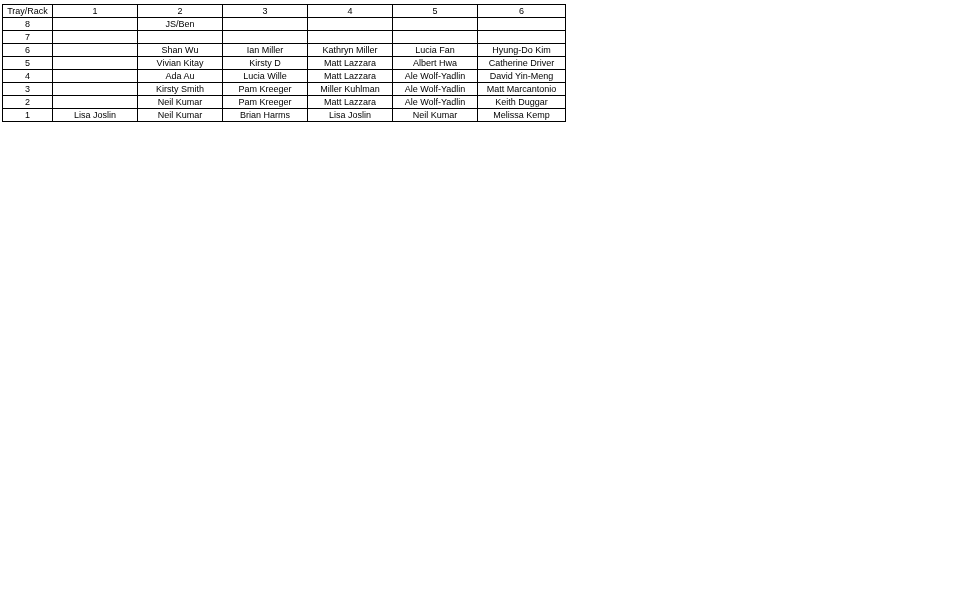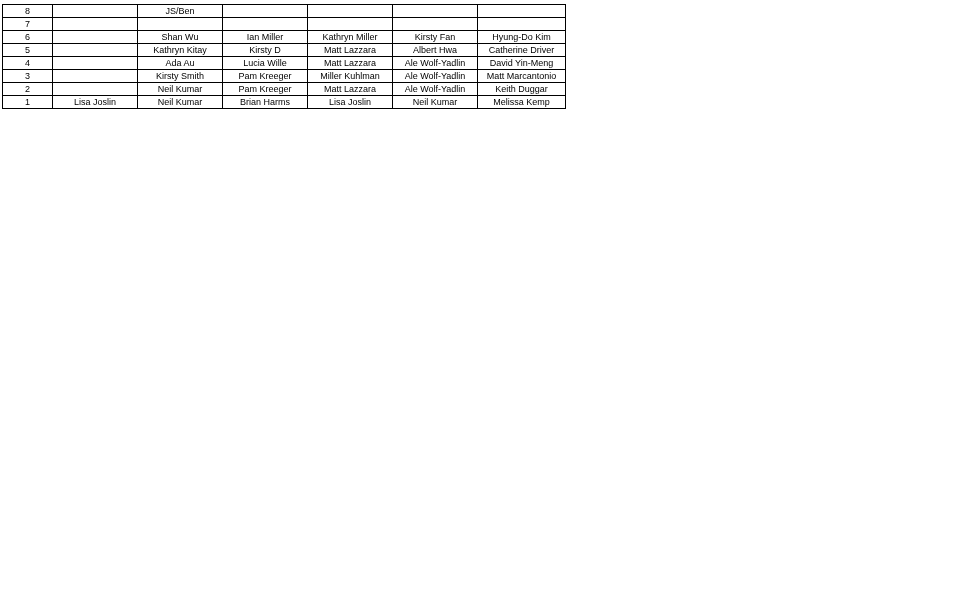--- a/index.html
+++ b/index.html
@@ -55,20 +55,29 @@
     <colgroup>
       <col class="c0">
         <col class="c1">
         <col class="c2">
         <col class="c3">
         <col class="c4">
         <col class="c5">
         <col class="c6">
     </colgroup>
     <tbody>
+      <tr>
+        <td class="rowhdr">Tray/Rack</td>
+        <td class="hdr">1</td>
+        <td class="hdr">2</td>
+        <td class="hdr">3</td>
+        <td class="hdr">4</td>
+        <td class="hdr">5</td>
+        <td class="hdr">6</td>
+      </tr>
 
       <tr>
         <td class="rowhdr">8</td>
         <td></td>
         <td class="red">JS/Ben</td>
         <td></td>
         <td></td>
         <td></td>
         <td></td>
       </tr>
@@ -82,28 +91,28 @@
         <td></td>
         <td></td>
       </tr>
 
       <tr>
         <td class="rowhdr">6</td>
         <td></td>
         <td class="red">Shan Wu</td>
         <td>Ian Miller</td>
         <td>Kathryn Miller</td>
-        <td>Kirsty Fan</td>
+        <td>Lucia Fan</td>
         <td>Hyung-Do Kim</td>
       </tr>
 
       <tr>
         <td class="rowhdr">5</td>
         <td></td>
-        <td class="red">Kathryn Kitay</td>
+        <td class="red">Vivian Kitay</td>
         <td>Kirsty D</td>
         <td>Matt Lazzara</td>
         <td>Albert Hwa</td>
         <td>Catherine Driver</td>
       </tr>
 
       <tr>
         <td class="rowhdr">4</td>
         <td></td>
         <td class="red">Ada Au</td>

